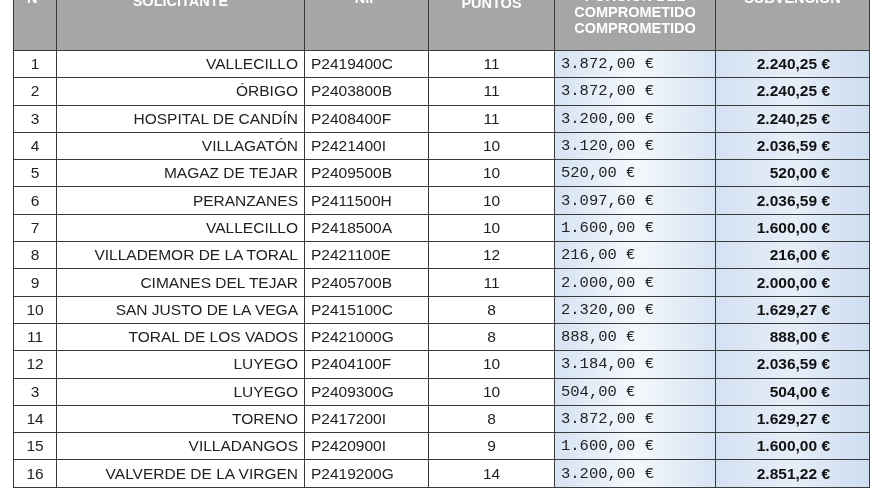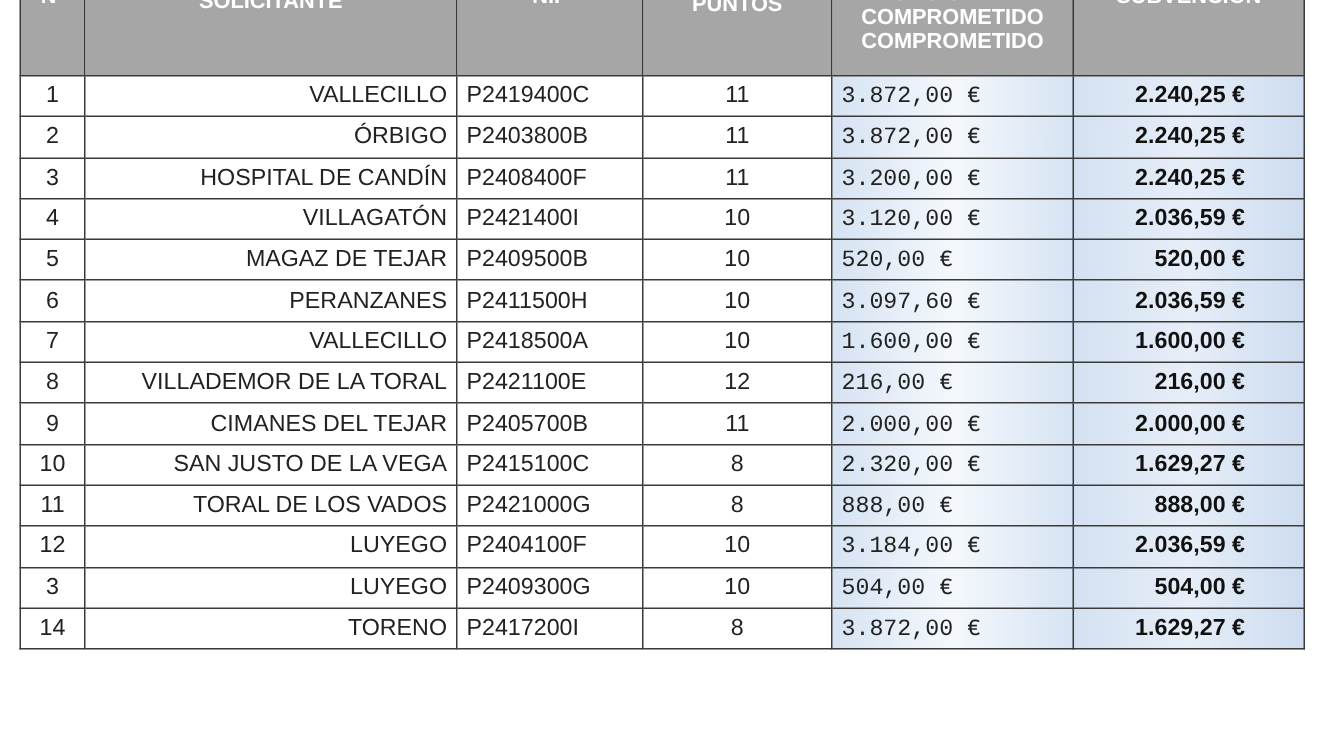--- a/index.html
+++ b/index.html
@@ -175,15 +175,31 @@
           <td class="sub">504,00 €</td>
         </tr>
         <tr>
           <td class="n">14</td>
           <td class="sol">TORENO</td>
           <td class="nif">P2417200I</td>
           <td class="pts">8</td>
           <td class="por">3.872,00 €</td>
           <td class="sub">1.629,27 €</td>
         </tr>
+        <tr>
+          <td class="n">15</td>
+          <td class="sol">VILLADANGOS</td>
+          <td class="nif">P2420900I</td>
+          <td class="pts">9</td>
+          <td class="por">1.600,00 €</td>
+          <td class="sub">1.600,00 €</td>
+        </tr>
+        <tr>
+          <td class="n">16</td>
+          <td class="sol">VALVERDE DE LA VIRGEN</td>
+          <td class="nif">P2419200G</td>
+          <td class="pts">14</td>
+          <td class="por">3.200,00 €</td>
+          <td class="sub">2.851,22 €</td>
+        </tr>
       </tbody>
   </table>
 </div>
 
 </body></html>

